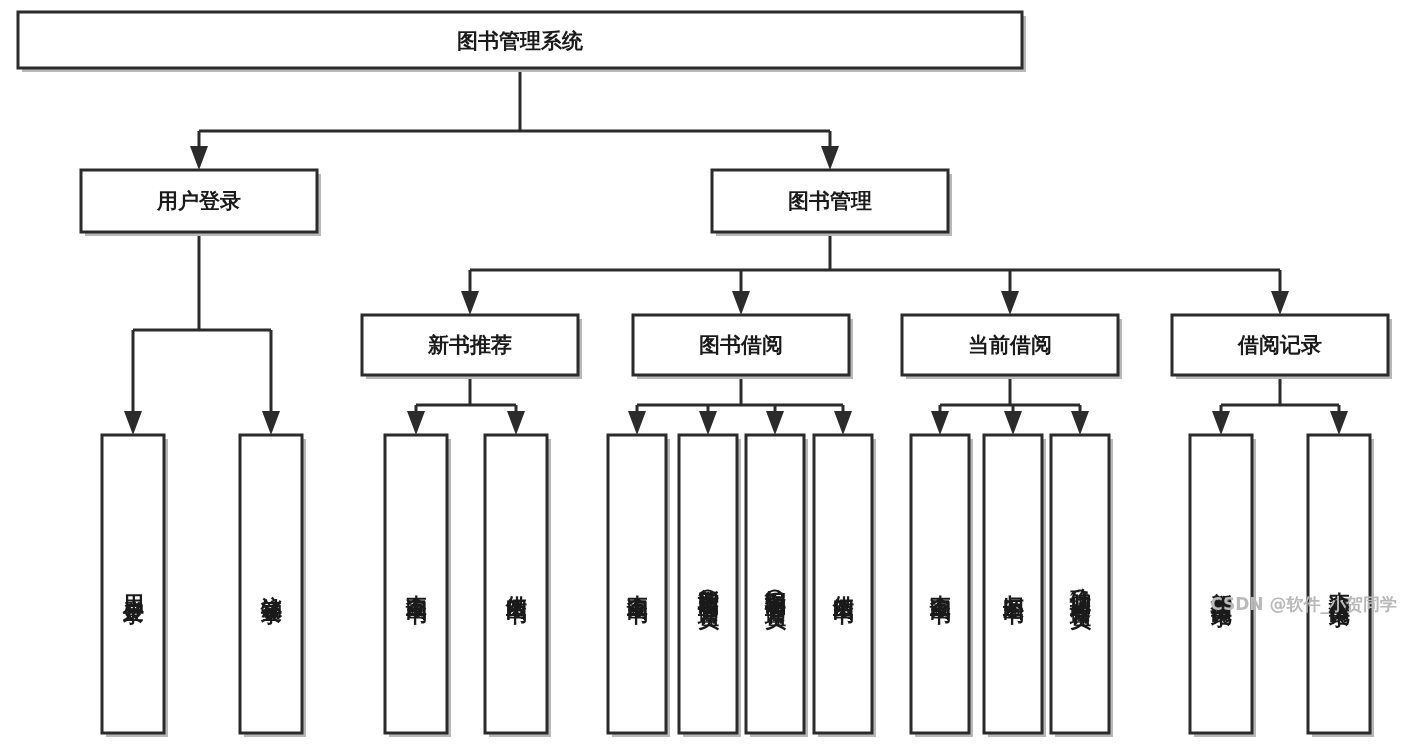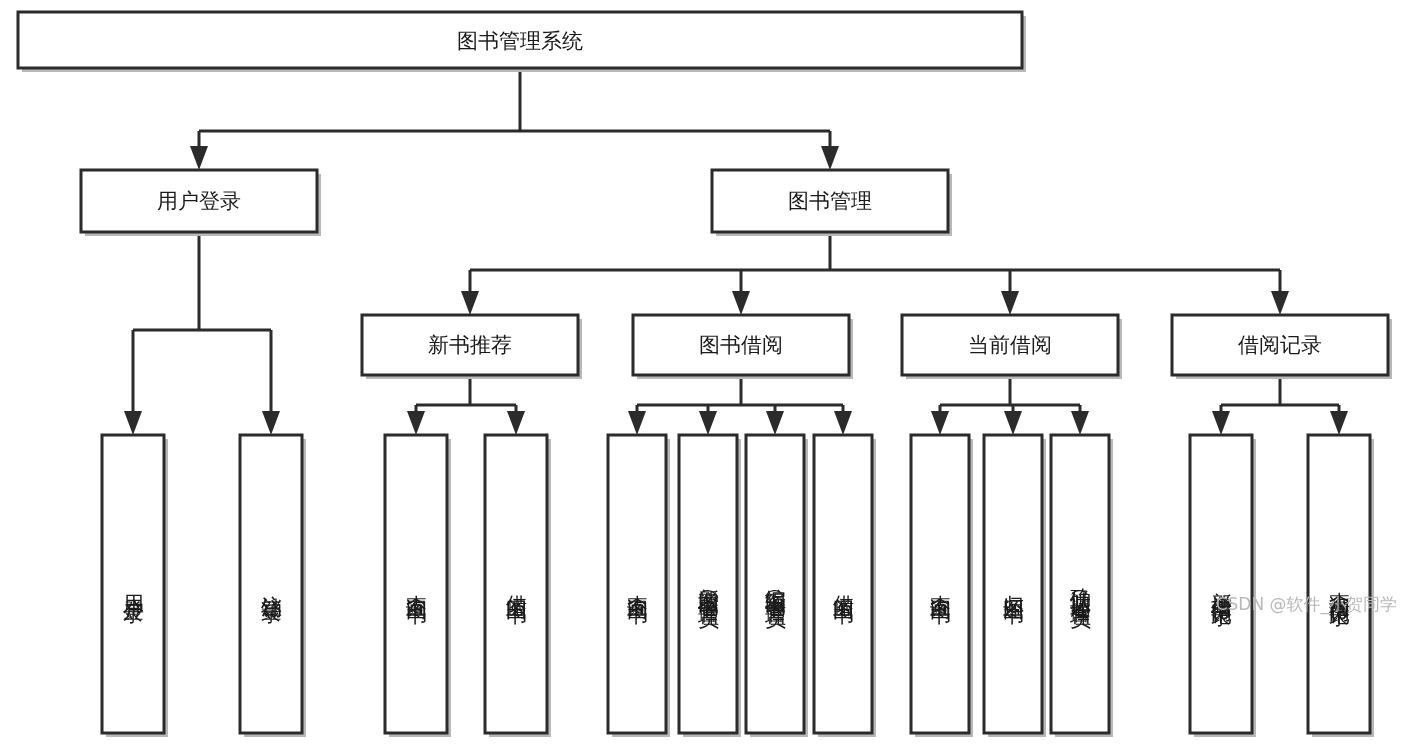--- a/index.html
+++ b/index.html
@@ -11,20 +11,21 @@
     width: 1405px;
     height: 747px;
     font-family: "DejaVu Sans", "Liberation Sans", sans-serif;
     overflow: hidden;
     position: relative;
   }
   #diagram-root {
     position: relative;
     width: 1405px;
     height: 620px;
+    font-weight: bold;
   }
   svg#tree-svg {
     position: absolute;
     left: 0;
     top: 0;
     width: 1405px;
     height: 747px;
     display: block;
   }
   .node-box {

